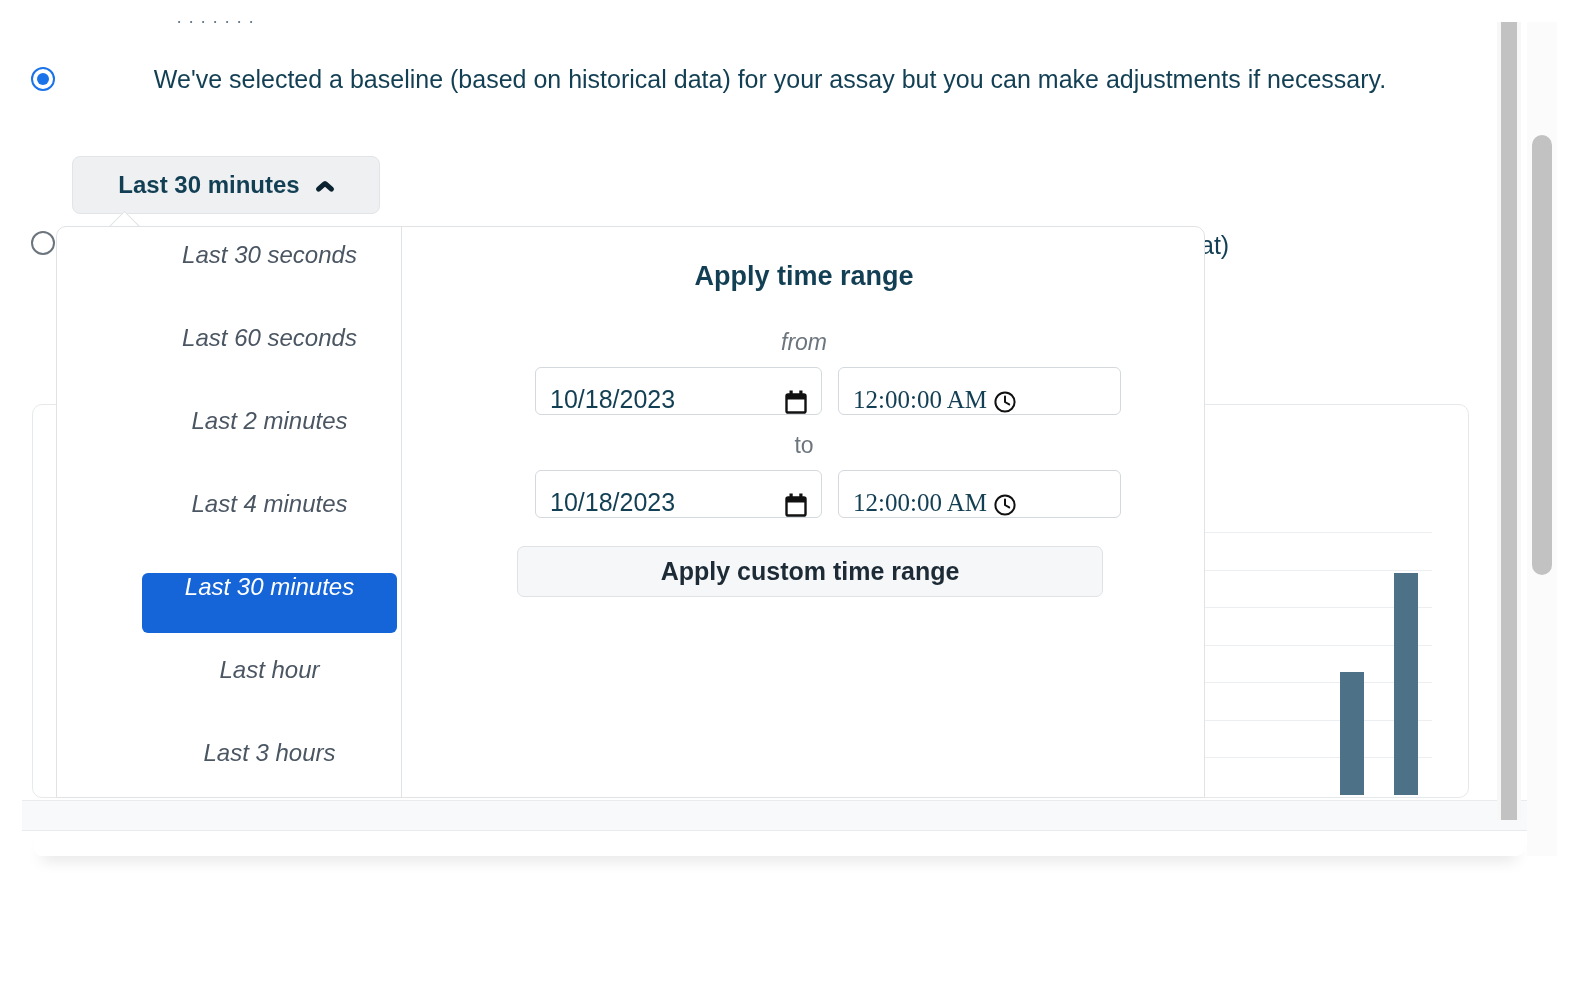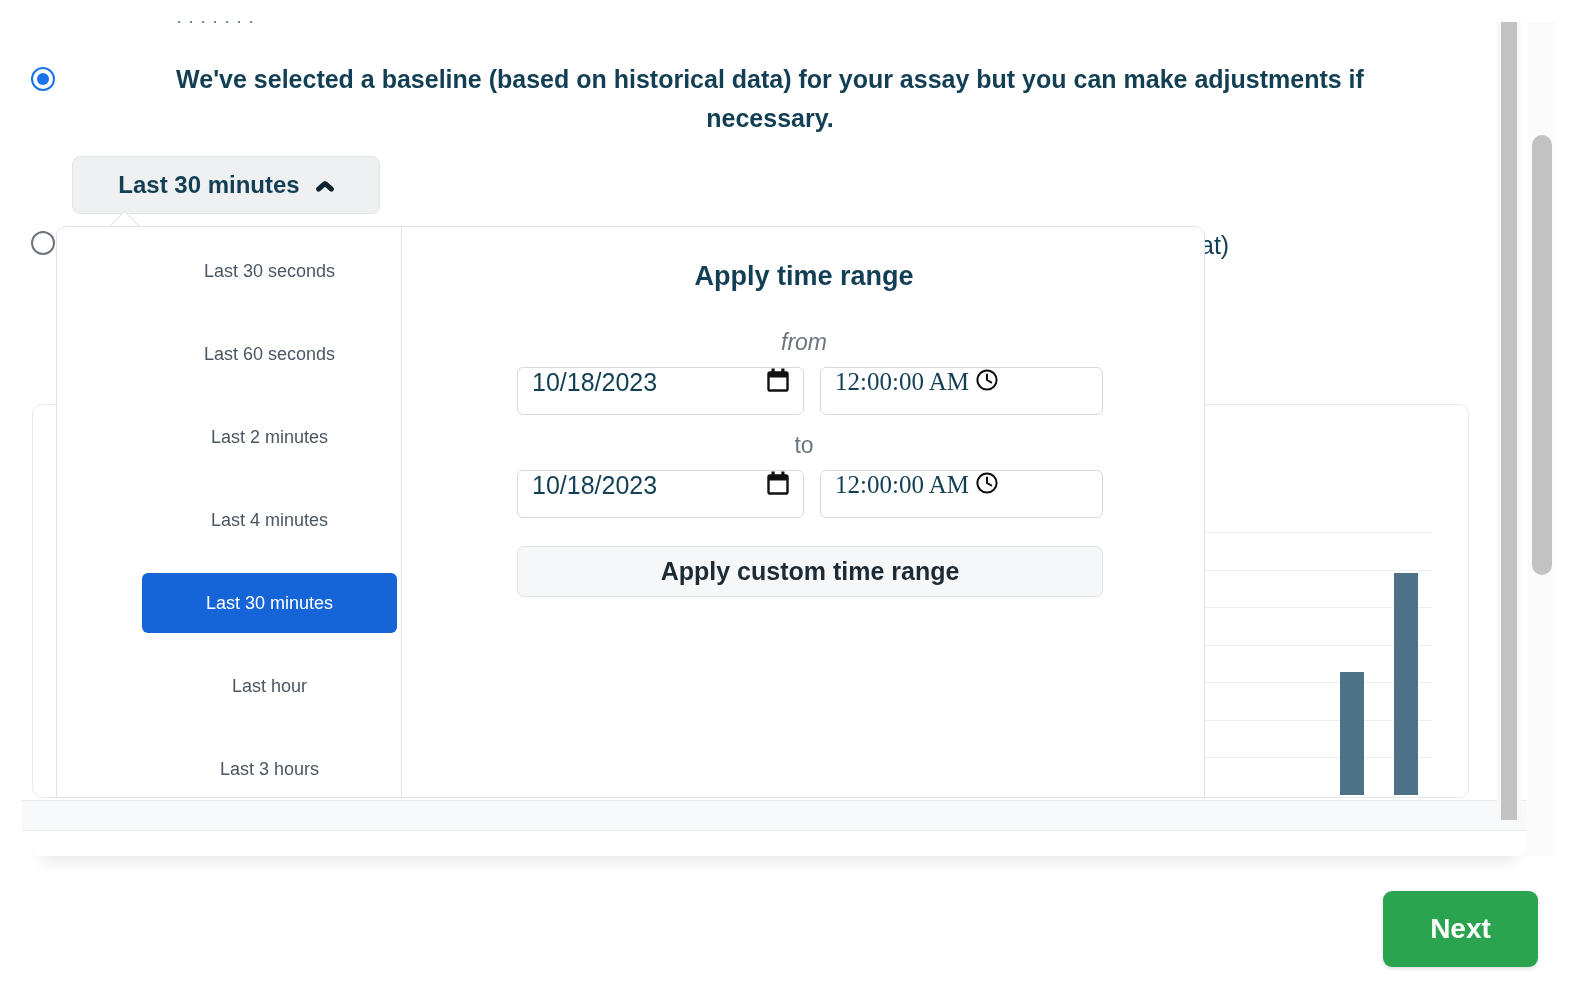--- a/index.html
+++ b/index.html
@@ -44,21 +44,21 @@
     content:""; position:absolute; left:4px; top:4px; width:12px; height:12px;
     border-radius:50%; background:#1a73e8;
   }
   #radio-baseline { left: 31px; top: 67px; }
   #radio-custom   { left: 31px; top: 231px; }
 
   
   .headline {
     position: absolute; left: 110px; top: 60px; width: 1320px;
     text-align: center; color: #123f53; font-size: 25px; line-height: 39px;
-    font-weight: 700;
+    font-weight: 400;
   }
   .second-option-text {
     position: absolute; left: 1150px; top: 228px; width: 240px;
     color: #123f53; font-size: 25px; line-height: 34px;
   }
 
   
   .tr-button {
     position: absolute; left: 72px; top: 156px; width: 308px; height: 58px;
     background: #eef0f2; border: 1px solid #e2e5e8; border-radius: 8px;
@@ -93,43 +93,43 @@
   }
   .pop-divider {
     position: absolute; left: 344px; top: 0; width: 1px; height: 572px;
     background: #dfe3e6;
   }
 
   
   .preset-list { position: absolute; left: 0; top: 0; width: 344px; height: 572px; }
   .preset-item {
     position: absolute; left: 85px; width: 255px; height: 60px;
-    display: flex; align-items: center; justify-content: center;
-    color: #4b5663; font-size: 18px; border-radius: 6px; cursor: pointer;
+    display: flex; justify-content: center;
+    color: #4b5663; font-size: 24px; border-radius: 6px; cursor: pointer; font-style: italic;
   }
   .preset-item.active { background: #1565d8; color: #ffffff; }
 
   
   .custom-panel { position: absolute; left: 345px; top: 0; width: 804px; height: 572px; }
   .custom-title {
     position: absolute; left: 0; top: 34px; width: 804px; text-align: center;
     color: #123f53; font-size: 27px; font-weight: 700;
   }
   .fl-label {
     position: absolute; width: 804px; text-align: center;
     color: #6c757d; font-size: 23px;
   }
   #label-from { top: 102px; font-style: italic; }
   #label-to   { top: 205px; }
 
   .field {
     position: absolute; height: 48px; border: 1px solid #d4d9dd; border-radius: 6px;
-    background: #fff; display:flex; align-items:flex-start; padding: 0 14px;
+    background: #fff; display:flex; align-items:flex-end; padding: 0 14px;
     color: #123f53; font-size: 25px; font-family: "Liberation Sans", sans-serif;
-    cursor: text; overflow: hidden; white-space: nowrap;
+    cursor: text; overflow: hidden; white-space: nowrap; margin-left: 18px;
   }
   .field .val { flex: 0 0 auto; }
   .field .ico { margin-left: auto; flex: 0 0 auto; display:flex; align-items:center; }
   .date-field { left: 115px; width: 287px; }
   .time-field { left: 418px; width: 283px; font-family: Liberation Serif, serif; }
   #from-date, #from-time { top: 140px; }
   #to-date,   #to-time   { top: 243px; }
   .time-field .val { letter-spacing: 0px; }
   .time-field .ico { margin-left: 6px; }
 
@@ -294,16 +294,13 @@
   </div>
 
   <div class="modal-footer-strip"></div>
   <div class="modal-shadow"></div>
 
   <div class="sb-track" id="inner-sb-track"></div>
   <div class="sb-thumb" id="inner-sb-thumb"></div>
   <div class="sb-track" id="outer-sb-track"></div>
   <div class="sb-thumb" id="outer-sb-thumb"></div>
 
-  <button class="next-btn">
-    <span>Next</span>
-  </button>
 </div>
 
 </body></html>

